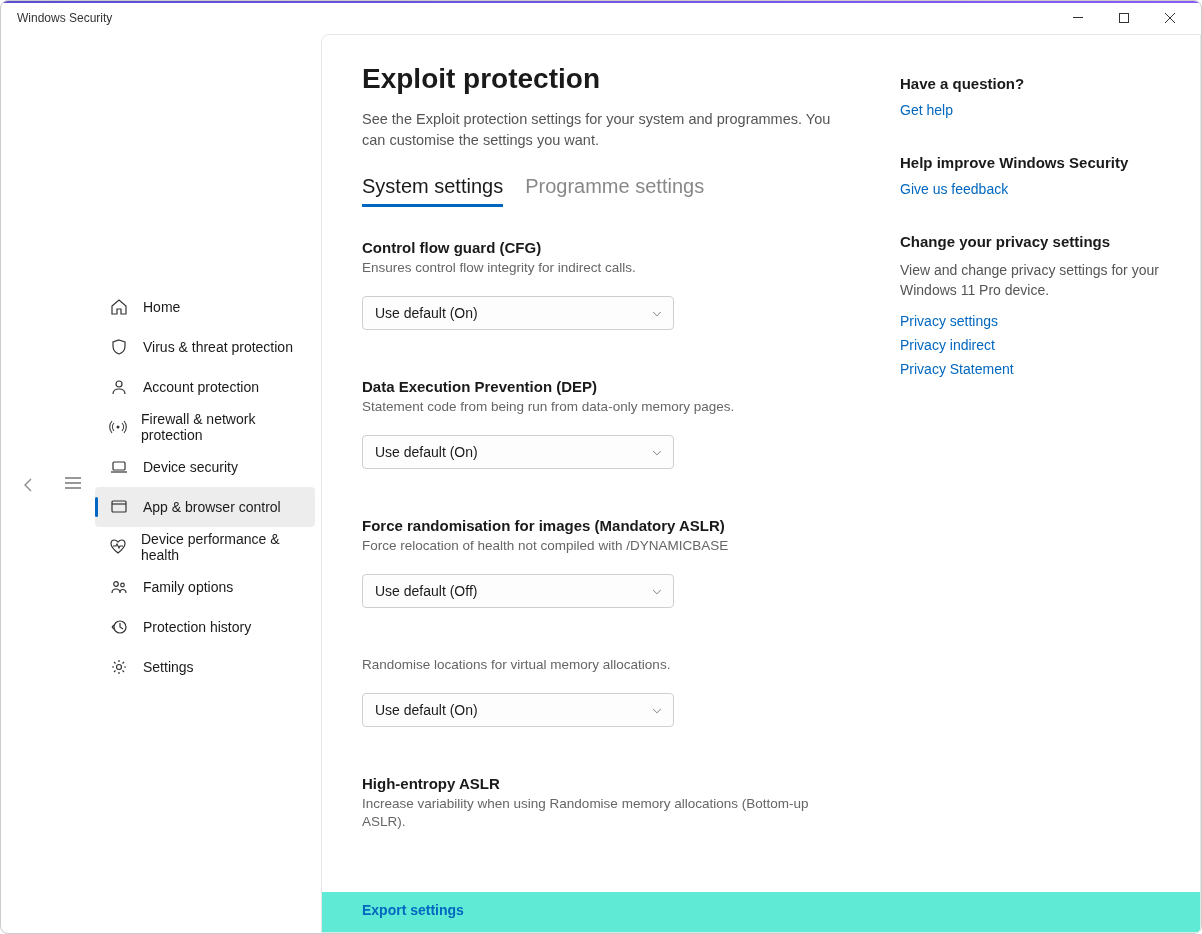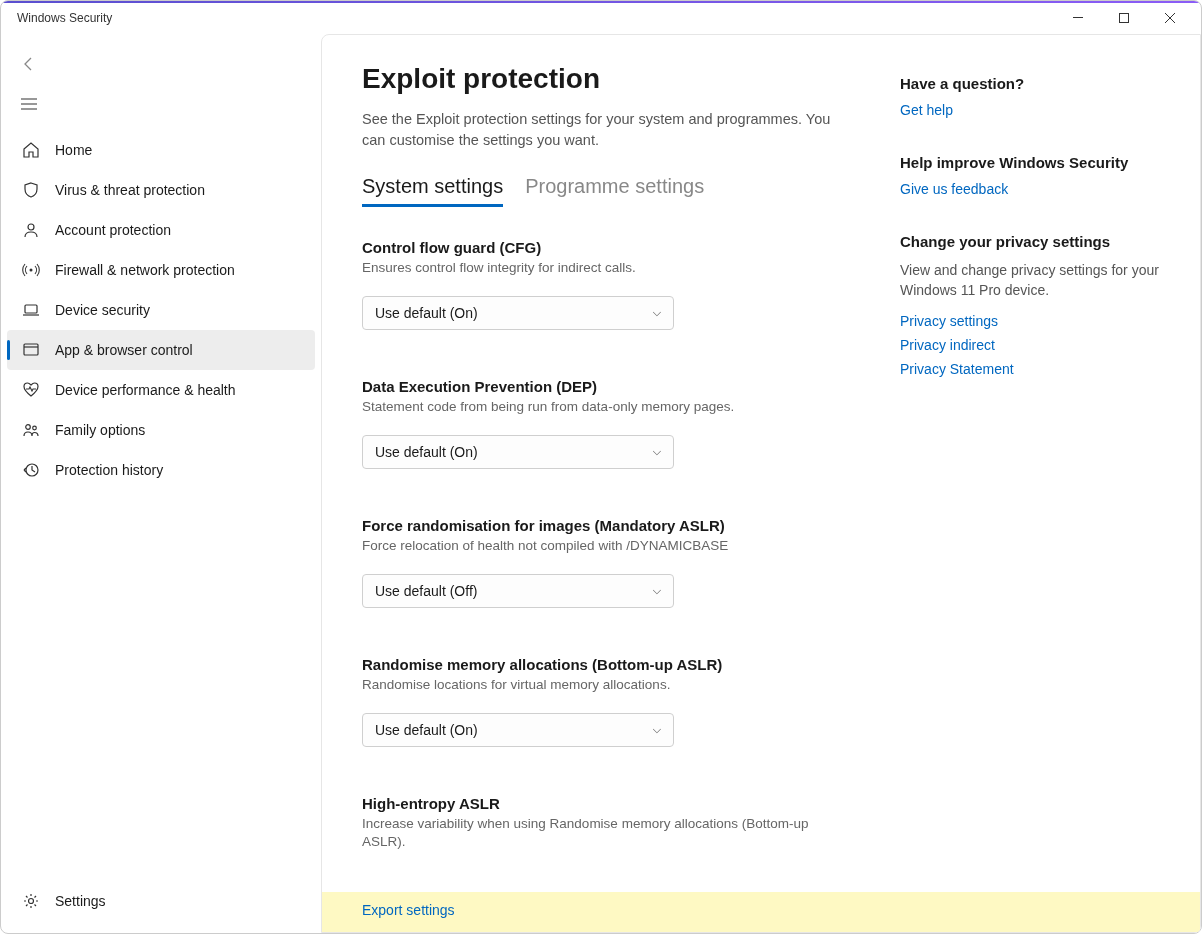--- a/index.html
+++ b/index.html
@@ -41,23 +41,23 @@
       display: flex; align-items: center; justify-content: center;
       cursor: pointer;
     }
     .container {
       display: flex;
       height: calc(100% - 33px);
     }
     .sidebar {
       width: 320px;
       min-width: 320px;
-      padding: 12px 4px 12px 4px;
-      display: flex;
-      flex-direction: column;
+      padding: 12px 4px 5px 4px;
+      display: flex;
+      align-items: center;
     }
     .back-btn, .hamburger-btn {
       width: 40px; height: 36px;
       display: flex; align-items: center; justify-content: center;
       margin-left: 4px;
       cursor: pointer;
       border-radius: 4px;
     }
     .back-btn { color: #999; margin-bottom: 4px; }
     .hamburger-btn { margin-bottom: 8px; }
@@ -188,21 +188,22 @@
       padding-right: 30px;
       position: relative;
     }
     .scroll-area::-webkit-scrollbar { width: 3px; }
     .scroll-area::-webkit-scrollbar-track { background: transparent; }
     .scroll-area::-webkit-scrollbar-thumb { background: #bbb; border-radius: 2px; }
     .export-bar {
       position: absolute;
       bottom: 0; left: 0; right: 0;
       padding: 10px 40px 14px 40px;
-      background: #fef9c3;
+      background: #5eead4;
+      font-weight: bold;
     }
     .link {
       color: #0067c0;
       font-size: 14px;
       cursor: pointer;
     }
     .side-section {
       margin-bottom: 36px;
     }
     .side-section h3 {
@@ -388,21 +389,20 @@
           <div class="setting-block">
             <div class="setting-title">Force randomisation for images (Mandatory ASLR)</div>
             <div class="setting-desc">Force relocation of health not compiled with /DYNAMICBASE</div>
             <div class="dropdown">
               <span>Use default (Off)</span>
               <span class="chev">⌵</span>
             </div>
           </div>
 
           <div class="setting-block">
-            <div class="setting-title">Randomise memory allocations (Bottom-up ASLR)</div>
             <div class="setting-desc">Randomise locations for virtual memory allocations.</div>
             <div class="dropdown">
               <span>Use default (On)</span>
               <span class="chev">⌵</span>
             </div>
           </div>
 
           <div class="setting-block">
             <div class="setting-title">High-entropy ASLR</div>
             <div class="setting-desc">Increase variability when using Randomise memory allocations (Bottom-up ASLR).</div>

